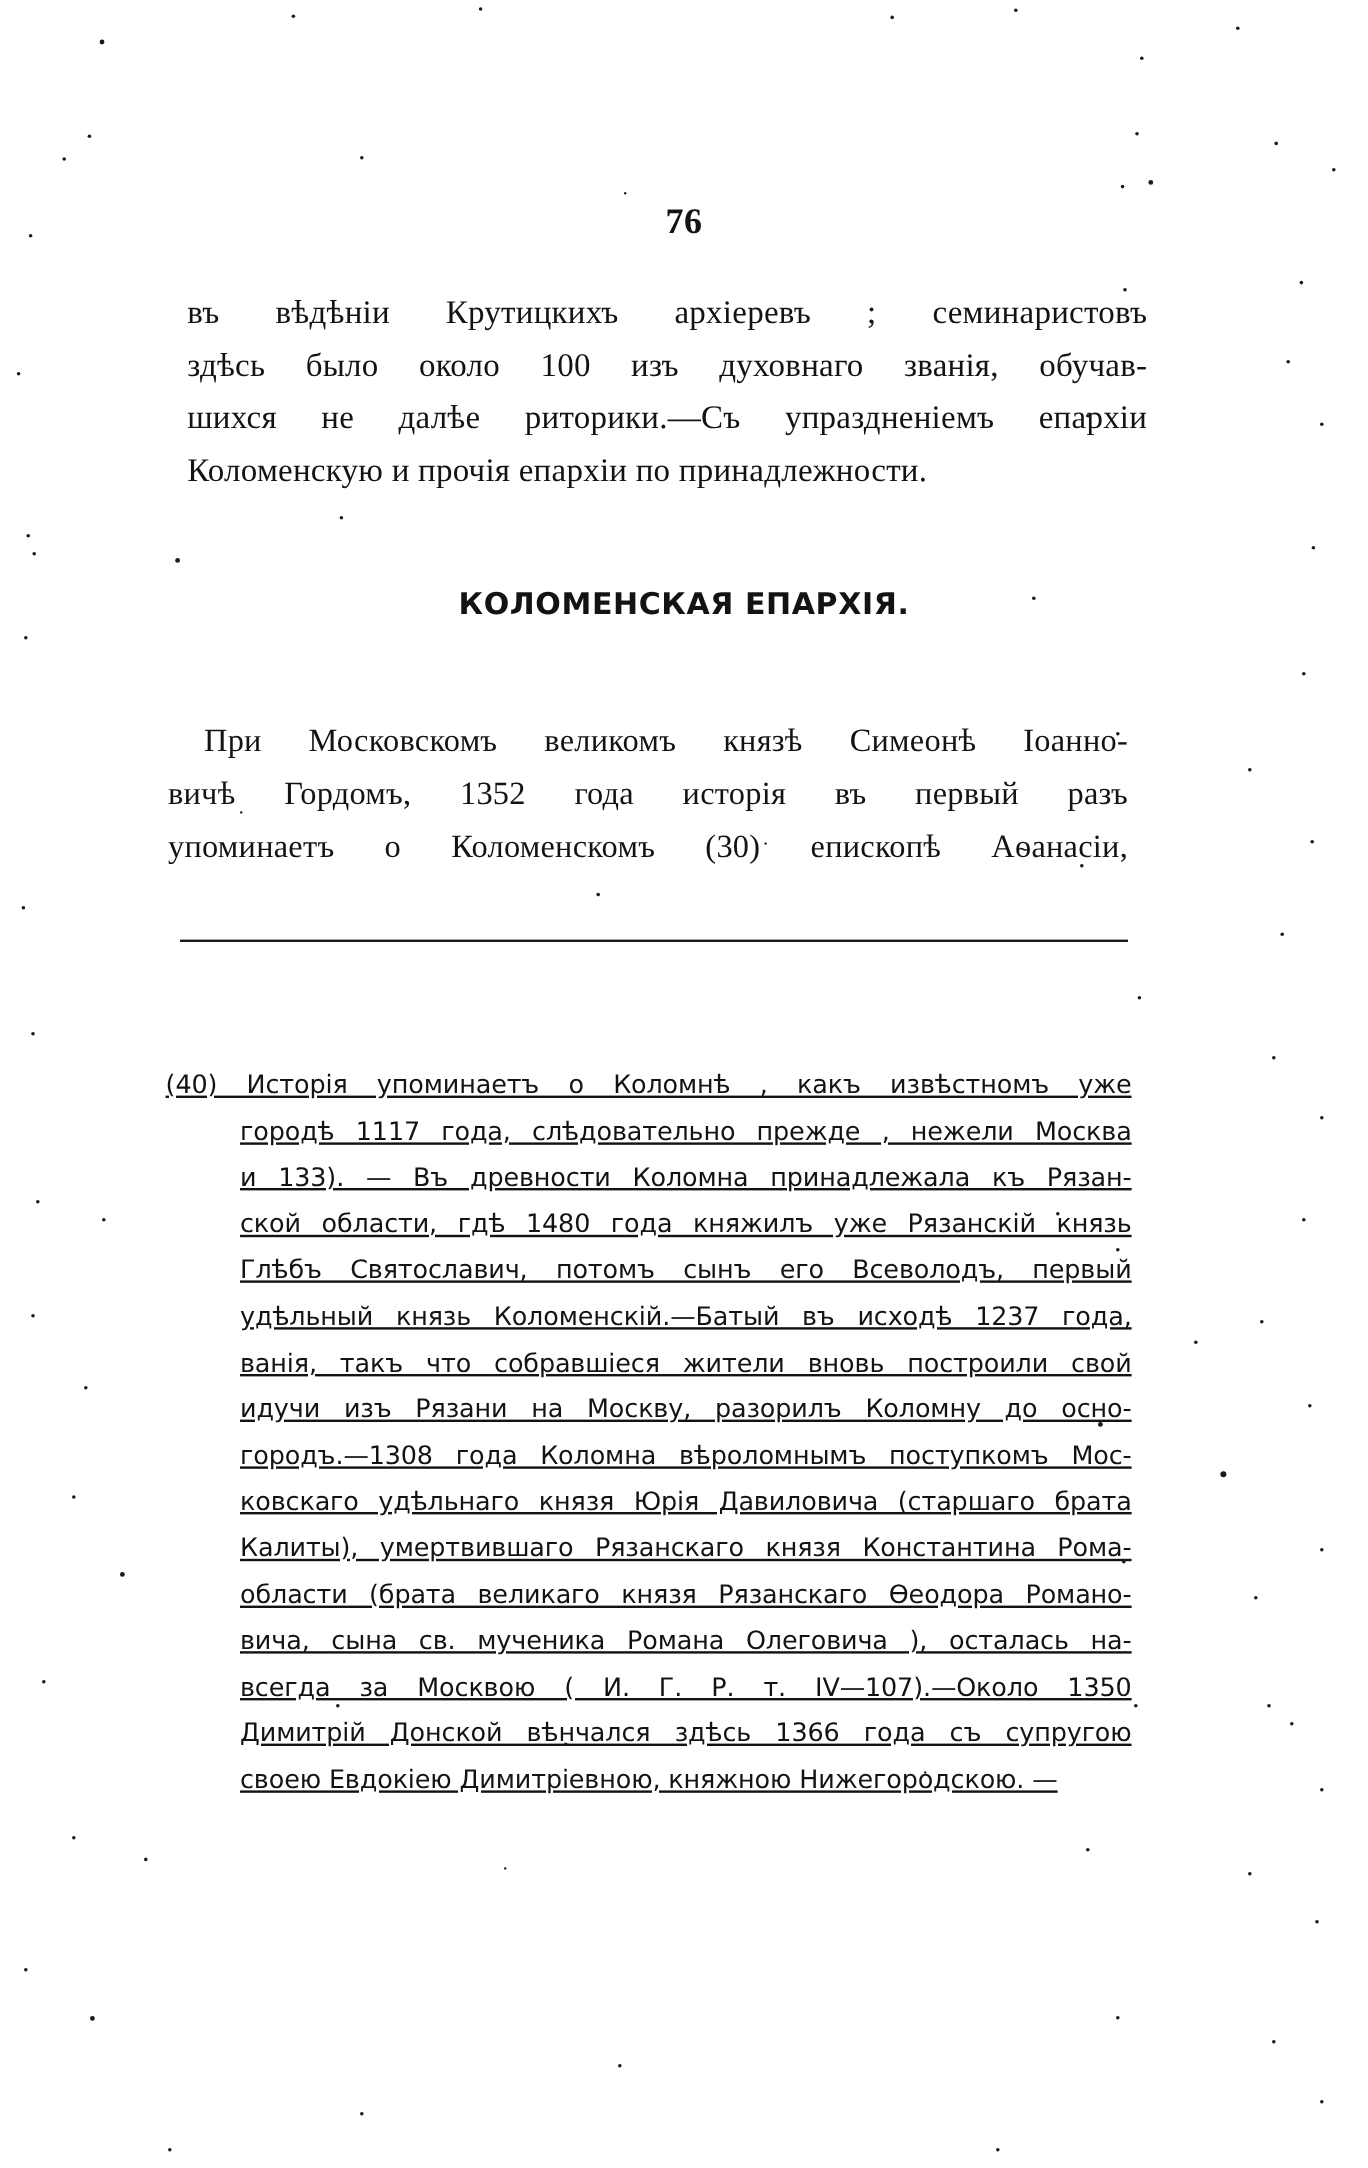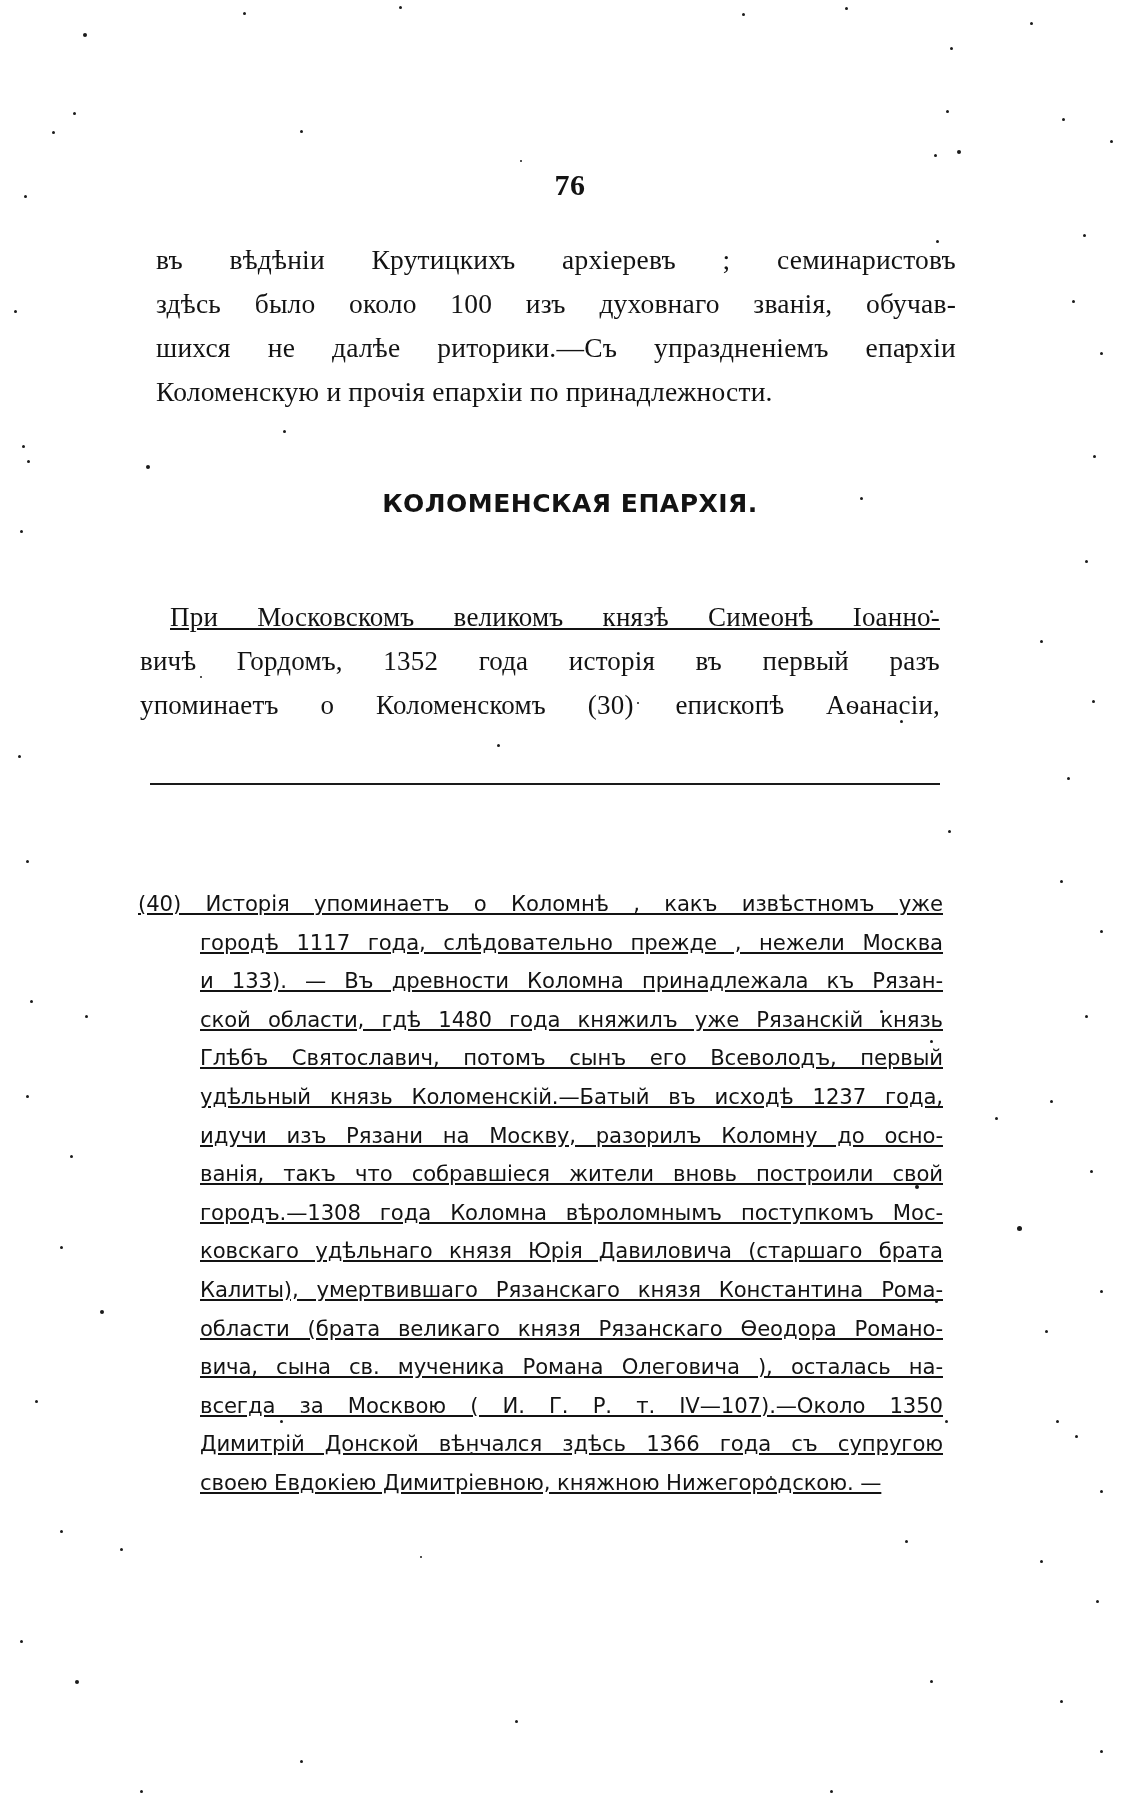--- a/index.html
+++ b/index.html
@@ -87,21 +87,21 @@
     width: 800px;
   }
   .body-block2 p {
     margin: 0;
     font-size: 27px;
     line-height: 44px;
     text-align: justify;
     text-align-last: justify;
     letter-spacing: 0.2px;
   }
-  .body-block2 .indent { padding-left: 30px; text-decoration: underline; }
+  .body-block2 .indent { padding-left: 30px; }
 
   .rule {
     position: absolute;
     left: 150px;
     top: 783px;
     width: 790px;
     height: 0;
     border-top: 2px solid #1a1a1a;
   }
 
@@ -151,22 +151,22 @@
 
   <div class="footnote">
     <p>
         <span class="fn-hang">(40)  Исторія упоминаетъ о Коломнѣ , какъ извѣстномъ уже</span>
       </p>
     <p style="padding-left:62px">городѣ 1117 года, слѣдовательно прежде , нежели Москва</p>
     <p style="padding-left:62px">и 133). — Въ древности Коломна принадлежала къ Рязан-</p>
     <p style="padding-left:62px">ской области, гдѣ 1480 года княжилъ уже Рязанскій князь</p>
     <p style="padding-left:62px">Глѣбъ Святославич, потомъ сынъ его Всеволодъ, первый</p>
     <p style="padding-left:62px">удѣльный князь Коломенскій.—Батый въ исходѣ 1237 года,</p>
+    <p style="padding-left:62px">ванія, такъ что собравшіеся жители вновь построили свой</p>
     <p style="padding-left:62px">идучи изъ Рязани на Москву, разорилъ Коломну до осно-</p>
-    <p style="padding-left:62px">ванія, такъ что собравшіеся жители вновь построили свой</p>
     <p style="padding-left:62px">городъ.—1308 года Коломна вѣроломнымъ поступкомъ Мос-</p>
     <p style="padding-left:62px">ковскаго удѣльнаго князя Юрія Давиловича (старшаго брата</p>
     <p style="padding-left:62px">Калиты), умертвившаго Рязанскаго князя Константина Рома-</p>
     <p style="padding-left:62px">области (брата великаго князя Рязанскаго Ѳеодора Романо-</p>
     <p style="padding-left:62px">вича, сына св. мученика Романа Олеговича ), осталась на-</p>
     <p style="padding-left:62px">всегда за Москвою ( И. Г. Р. т. IV—107).—Около 1350</p>
     <p style="padding-left:62px">Димитрій Донской вѣнчался здѣсь 1366 года съ супругою</p>
     <p class="lastline" style="padding-left:62px">своею Евдокіею Димитріевною, княжною Нижегородскою. —</p>
   </div>
 

